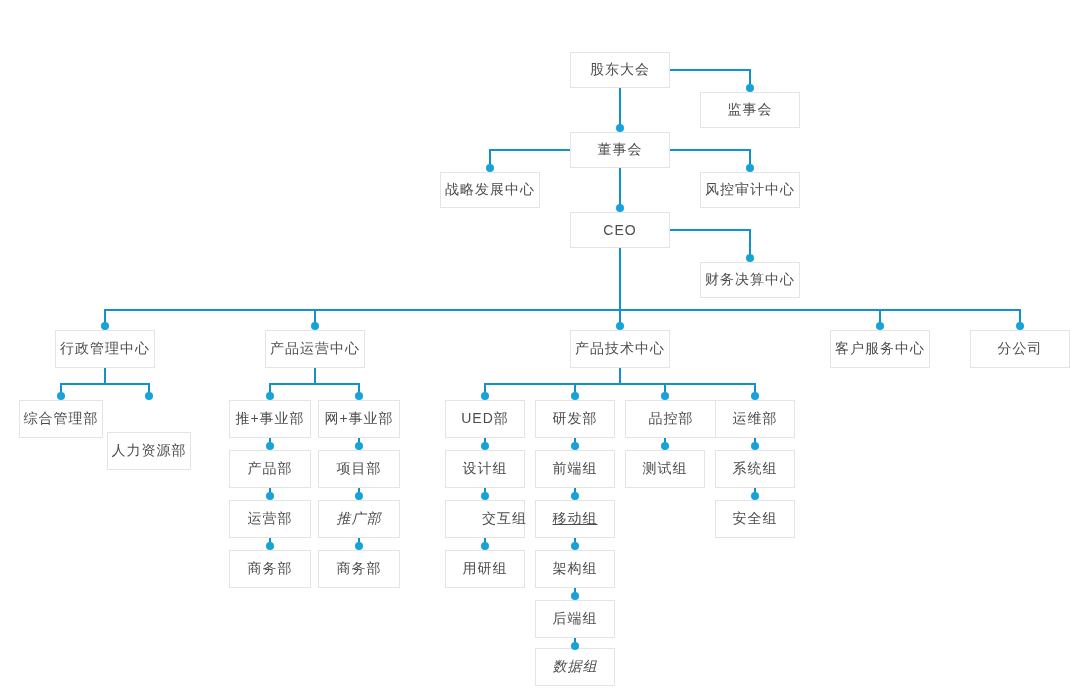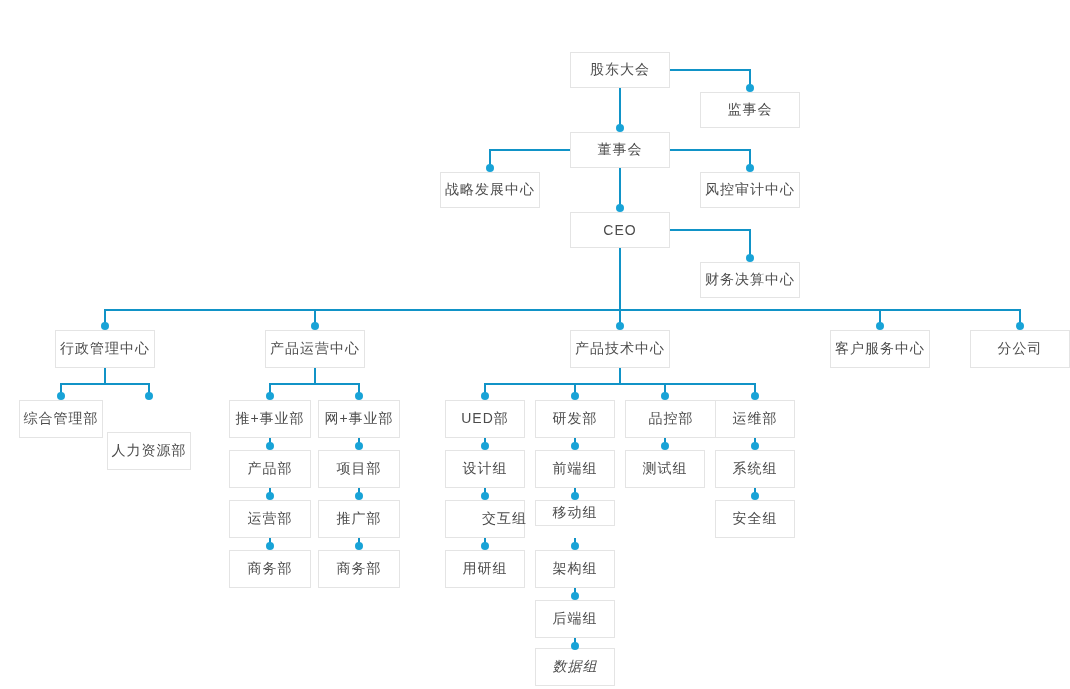--- a/index.html
+++ b/index.html
@@ -103,29 +103,29 @@
     <div class="node" style="left: 830px; top: 330px; width: 100px; height: 38px;">客户服务中心</div>
     <div class="node" style="left: 970px; top: 330px; width: 100px; height: 38px;">分公司</div>
     <div class="node" style="left: 19px; top: 400px; width: 84px; height: 38px;">综合管理部</div>
     <div class="node" style="left: 107px; top: 400px; width: 84px; height: 38px; margin-top: 32px;">人力资源部</div>
     <div class="node" style="left: 229px; top: 400px; width: 82px; height: 38px; text-align: center;">推+事业部</div>
     <div class="node" style="left: 318px; top: 400px; width: 82px; height: 38px;">网+事业部</div>
     <div class="node" style="left: 229px; top: 450px; width: 82px; height: 38px;">产品部</div>
     <div class="node" style="left: 229px; top: 500px; width: 82px; height: 38px;">运营部</div>
     <div class="node" style="left: 229px; top: 550px; width: 82px; height: 38px;">商务部</div>
     <div class="node" style="left: 318px; top: 450px; width: 82px; height: 38px;">项目部</div>
-    <div class="node" style="left: 318px; top: 500px; width: 82px; height: 38px;">推广部</div>
+    <div class="node" style="left: 318px; top: 500px; width: 82px; height: 38px; font-style: italic;">推广部</div>
     <div class="node" style="left: 318px; top: 550px; width: 82px; height: 38px;">商务部</div>
     <div class="node" style="left: 445px; top: 400px; width: 80px; height: 38px;">UED部</div>
     <div class="node" style="left: 445px; top: 450px; width: 80px; height: 38px;">设计组</div>
     <div class="node" style="left: 445px; top: 500px; width: 80px; height: 38px; padding-left: 39px;">交互组</div>
     <div class="node" style="left: 445px; top: 550px; width: 80px; height: 38px;">用研组</div>
     <div class="node" style="left: 535px; top: 400px; width: 80px; height: 38px;">研发部</div>
     <div class="node" style="left: 535px; top: 450px; width: 80px; height: 38px;">前端组</div>
-    <div class="node" style="left: 535px; top: 500px; width: 80px; height: 26px;">移动组</div>
+    <div class="node" style="left: 535px; top: 500px; width: 80px; height: 38px; text-decoration: underline;">移动组</div>
     <div class="node" style="left: 535px; top: 550px; width: 80px; height: 38px;">架构组</div>
     <div class="node" style="left: 535px; top: 600px; width: 80px; height: 38px;">后端组</div>
     <div class="node" style="left: 535px; top: 648px; width: 80px; height: 38px; font-style: italic;">数据组</div>
     <div class="node" style="left: 625px; top: 400px; width: 92px; height: 38px;">品控部</div>
     <div class="node" style="left: 715px; top: 400px; width: 80px; height: 38px;">运维部</div>
     <div class="node" style="left: 625px; top: 450px; width: 80px; height: 38px;">测试组</div>
     <div class="node" style="left: 715px; top: 450px; width: 80px; height: 38px;">系统组</div>
     <div class="node" style="left: 715px; top: 500px; width: 80px; height: 38px;">安全组</div>
     <div class="dot" style="left: 746px; top: 84px;"></div>
     <div class="dot" style="left: 616px; top: 124px;"></div>

